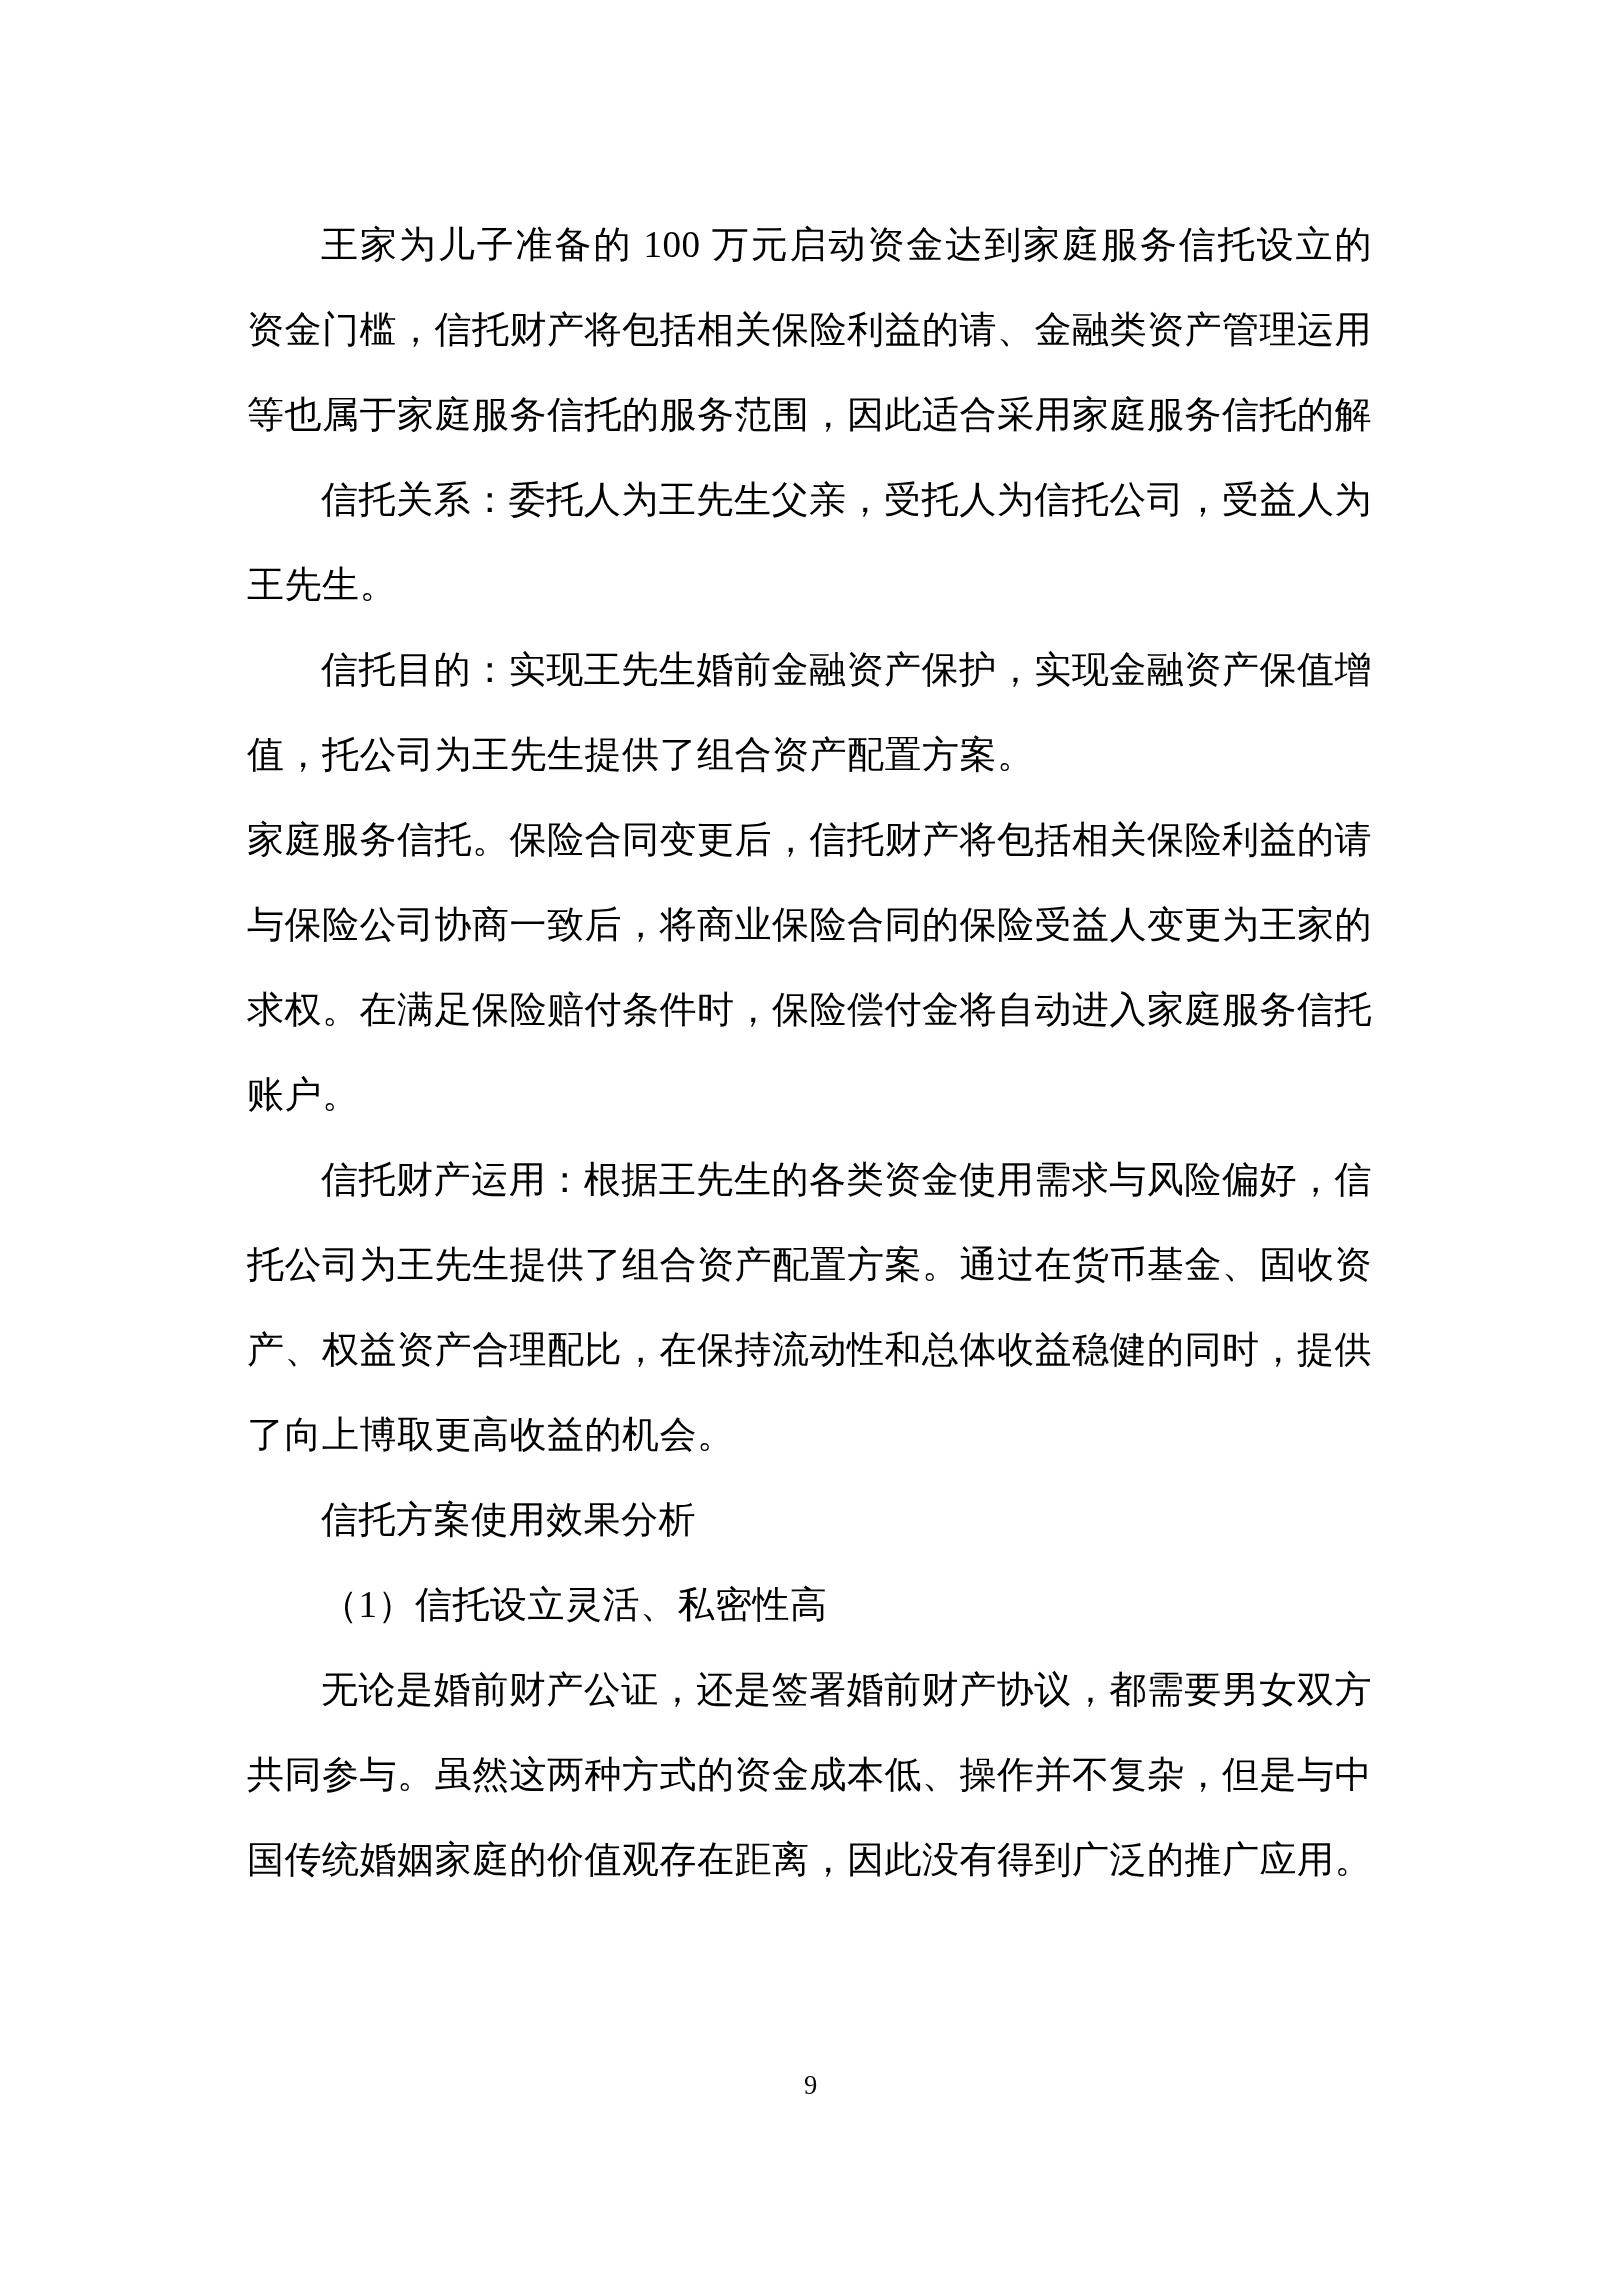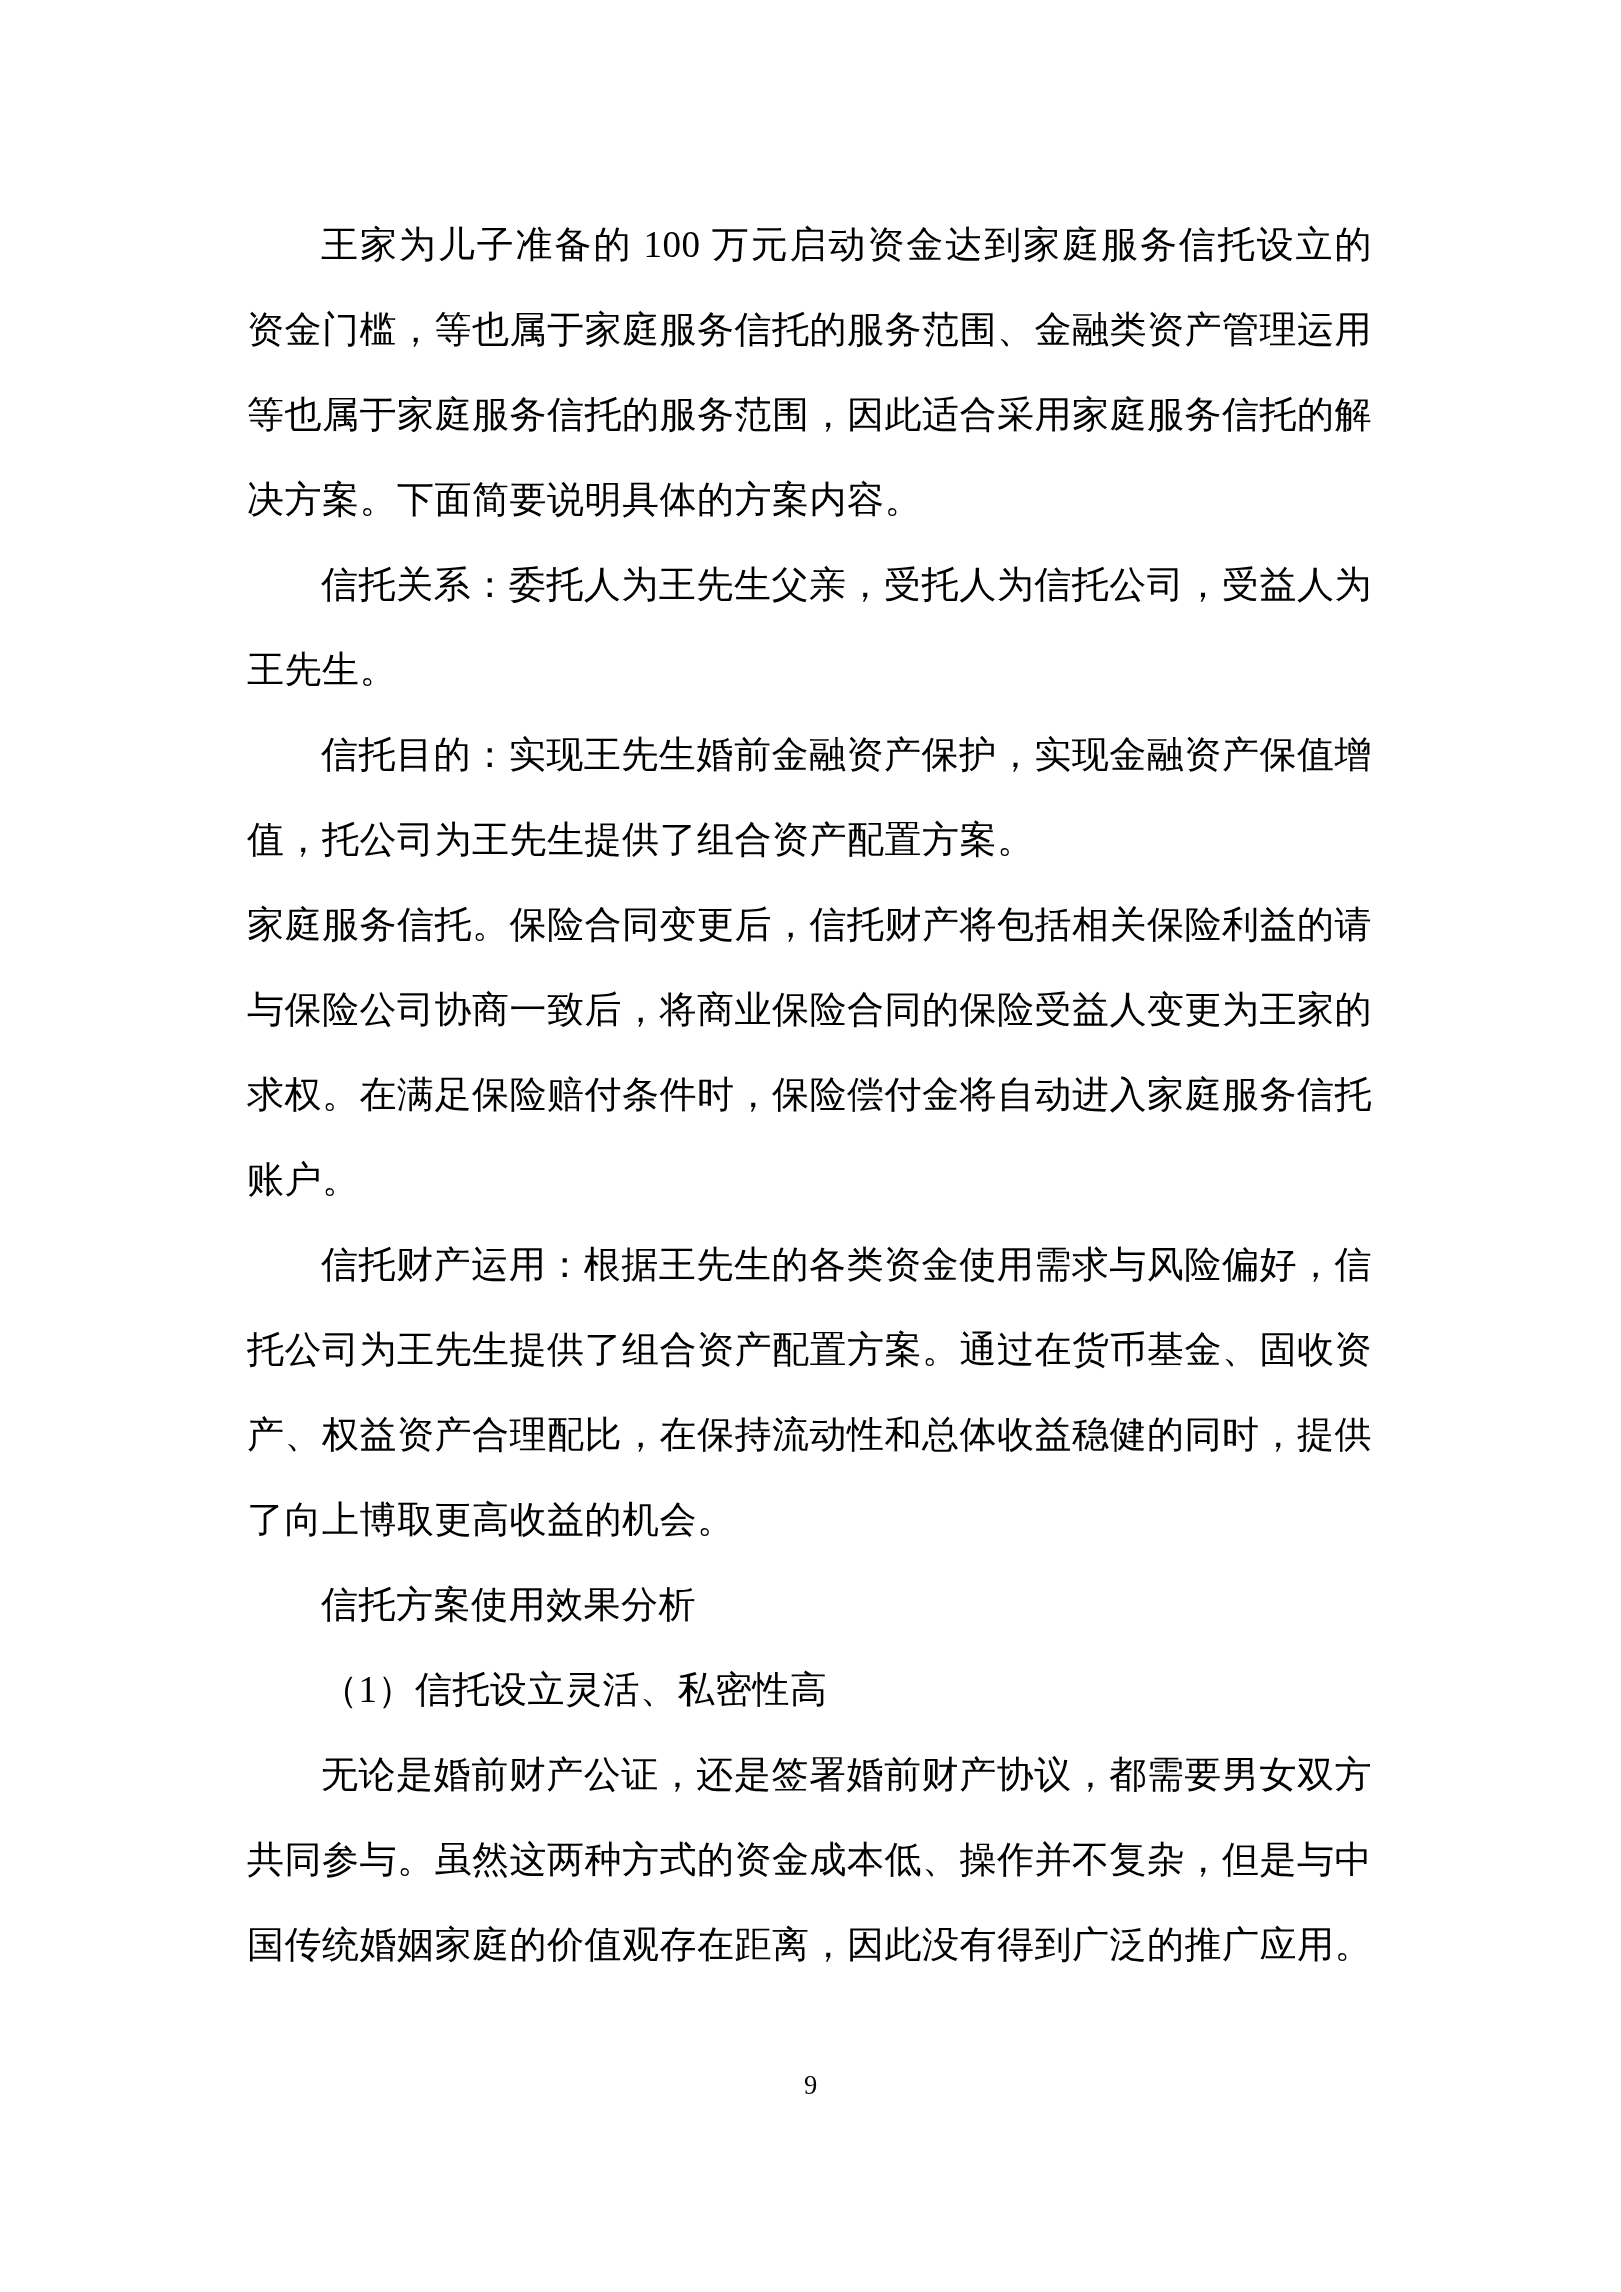--- a/index.html
+++ b/index.html
@@ -53,23 +53,22 @@
     font-size: 26.5px;
     color: #000000;
   }
 </style>
 </head>
 <body>
 
 <div class="page">
   <div class="text-block" id="text-block">
       <div class="line indent fill">王家为儿子准备的 100 万元启动资金达到家庭服务信托设立的</div>
-      <div class="line fill">资金门槛，等也属于家庭服务信托的服务范围、金融类资产管理运用</div>
+      <div class="line fill">资金门槛，信托财产将包括相关保险利益的请、金融类资产管理运用</div>
       <div class="line fill">等也属于家庭服务信托的服务范围，因此适合采用家庭服务信托的解</div>
-      <div class="line">决方案。下面简要说明具体的方案内容。</div>
       <div class="line indent fill">信托关系：委托人为王先生父亲，受托人为信托公司，受益人为</div>
       <div class="line">王先生。</div>
       <div class="line indent fill">信托目的：实现王先生婚前金融资产保护，实现金融资产保值增</div>
       <div class="line">值，托公司为王先生提供了组合资产配置方案。</div>
       <div class="line fill">家庭服务信托。保险合同变更后，信托财产将包括相关保险利益的请</div>
       <div class="line fill">与保险公司协商一致后，将商业保险合同的保险受益人变更为王家的</div>
       <div class="line fill">求权。在满足保险赔付条件时，保险偿付金将自动进入家庭服务信托</div>
       <div class="line">账户。</div>
       <div class="line indent fill">信托财产运用：根据王先生的各类资金使用需求与风险偏好，信</div>
       <div class="line fill">托公司为王先生提供了组合资产配置方案。通过在货币基金、固收资</div>

